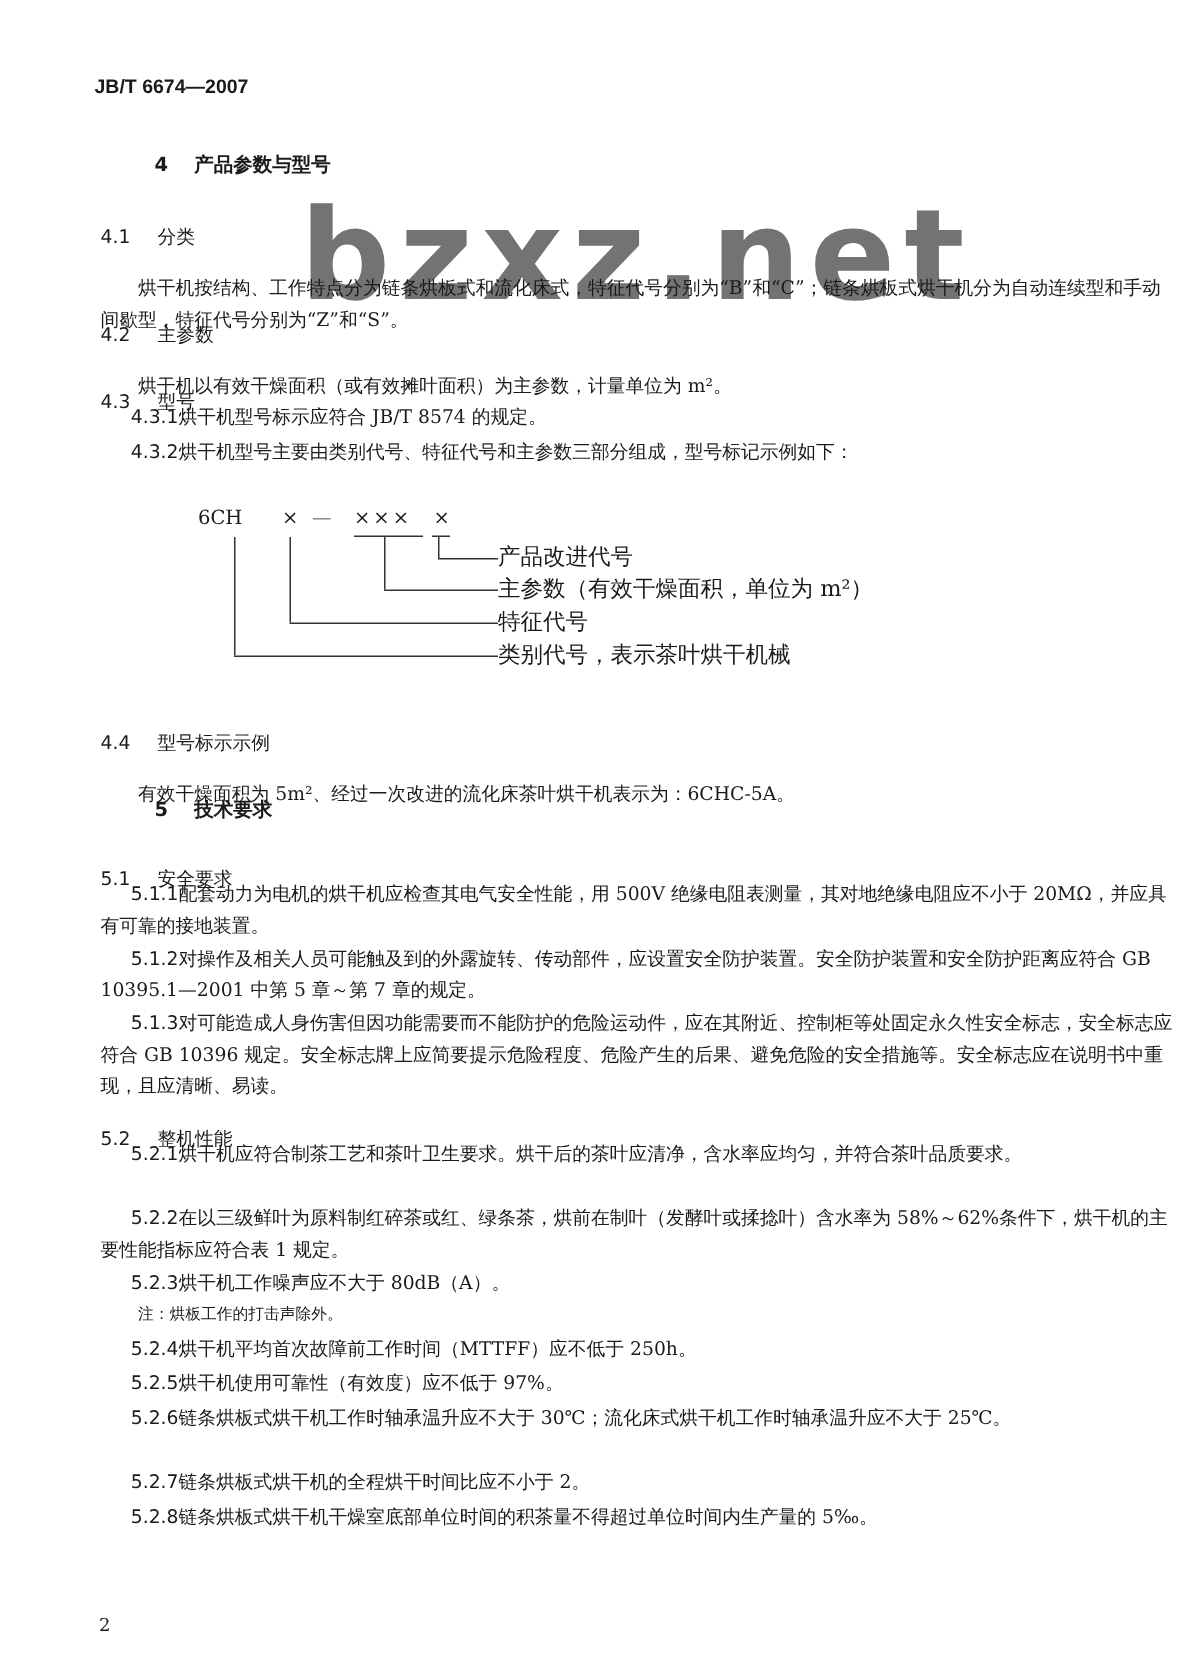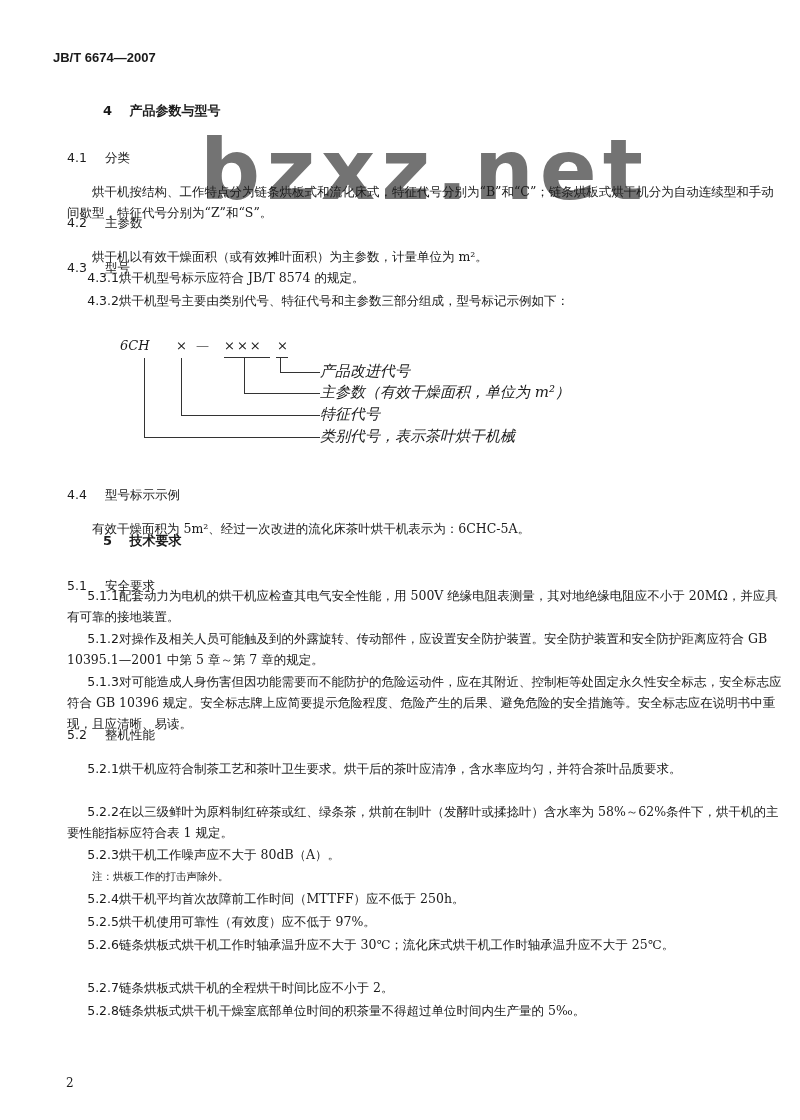--- a/index.html
+++ b/index.html
@@ -8,32 +8,32 @@
     font-family: "DejaVu Serif", "Liberation Serif", serif;
     color: #1a1a1a;
   }
   .watermark {
     position: absolute; left: 200px; top: 128px;
     font-family: "DejaVu Sans", "Liberation Sans", sans-serif;
     font-weight: bold; font-size: 84px; letter-spacing: 6px;
     color: #737373; z-index: 0; line-height: 1;
   }
   .header {
-    position: absolute; left: 53px; top: 50px;
+    position: absolute; left: 63px; top: 50px;
     font-family: "Liberation Sans", sans-serif; font-weight: bold; font-size: 13px;
   }
   .block { position: absolute; left: 67px; width: 716px; z-index: 1; font-size: 12.5px; line-height: 21px; }
   .h1 { font-family: "DejaVu Sans", sans-serif; font-weight: bold; font-size: 13px; margin-left: 36px; }
   .h1 .num { display: inline-block; width: 22px; }
   .h2 { font-family: "DejaVu Sans", sans-serif; font-size: 12.5px; }
   .h2 .num { display: inline-block; width: 34px; margin-top: 12px; }
   .para { text-indent: 25px; margin-top: 24px; }
   .clause .num { font-family: "DejaVu Sans", sans-serif; display: inline-block; width: 52px; text-align: right; }
   .note { font-size: 10.5px; padding-left: 25px; }
-  .diagram { position: absolute; left: 120px; top: 338px; width: 460px; height: 110px; z-index: 1; font-style: italic; }
+  .diagram { position: absolute; left: 132px; top: 338px; width: 460px; height: 110px; z-index: 1; }
   .diagram .code { position: absolute; top: 0; font-size: 13px; }
   .diagram .lbl { position: absolute; left: 200px; font-size: 15px; }
   .diagram .ln { position: absolute; background: #333; }
   .footer { position: absolute; left: 66px; top: 1076px; font-size: 12px; }
 </style>
 </head>
 <body>
 
 <div class="watermark">bzxz.net</div>
 
@@ -112,21 +112,21 @@
 <div class="block clause" style="top:585px">
   <span class="num">5.1.1</span><span>配套动力为电机的烘干机应检查其电气安全性能，用 500V 绝缘电阻表测量，其对地绝缘电阻应不小于 20MΩ，并应具有可靠的接地装置。</span>
 </div>
 <div class="block clause" style="top:628px">
   <span class="num">5.1.2</span><span>对操作及相关人员可能触及到的外露旋转、传动部件，应设置安全防护装置。安全防护装置和安全防护距离应符合 GB 10395.1—2001 中第 5 章～第 7 章的规定。</span>
 </div>
 <div class="block clause" style="top:671px">
   <span class="num">5.1.3</span><span>对可能造成人身伤害但因功能需要而不能防护的危险运动件，应在其附近、控制柜等处固定永久性安全标志，安全标志应符合 GB 10396 规定。安全标志牌上应简要提示危险程度、危险产生的后果、避免危险的安全措施等。安全标志应在说明书中重现，且应清晰、易读。</span>
 </div>
 
-<div class="block h2" style="top:712px">
+<div class="block h2" style="top:736px">
   <span class="num">5.2</span>
   <span>整机性能</span>
 </div>
 <div class="block clause" style="top:758px">
   <span class="num">5.2.1</span><span>烘干机应符合制茶工艺和茶叶卫生要求。烘干后的茶叶应清净，含水率应均匀，并符合茶叶品质要求。</span>
 </div>
 <div class="block clause" style="top:801px">
   <span class="num">5.2.2</span><span>在以三级鲜叶为原料制红碎茶或红、绿条茶，烘前在制叶（发酵叶或揉捻叶）含水率为 58%～62%条件下，烘干机的主要性能指标应符合表 1 规定。</span>
 </div>
 <div class="block clause" style="top:844px">

